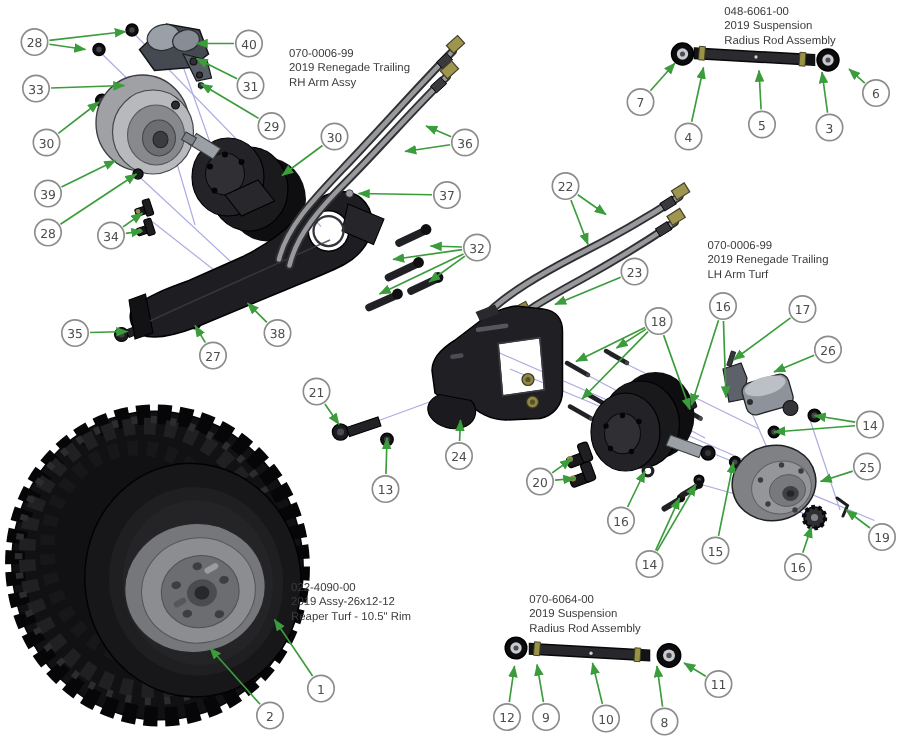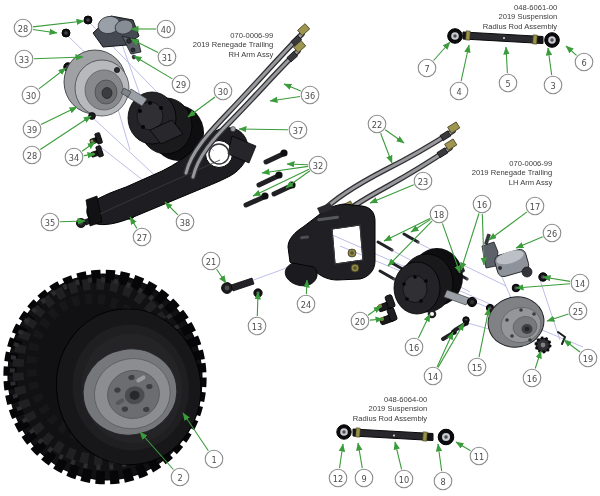--- a/index.html
+++ b/index.html
@@ -1,19 +1,19 @@
 <!DOCTYPE html>
 <html><head>
 <meta charset="utf-8">
 <style>
   html,body{margin:0;padding:0;background:#ffffff;}
   .stage{position:relative;width:600px;height:496px;overflow:hidden;background:#ffffff;
          font-family:"Liberation Sans",sans-serif;}
   .stage svg{position:absolute;left:0;top:0;}
-  .plabel{position:absolute;transform:translateX(-50%);text-align:right;
+  .plabel{position:absolute;transform:translateX(-50%);text-align:left;
           font-size:7.6px;line-height:1.25;color:#3b3b3b;white-space:nowrap;}
   #annotations text{font-family:"DejaVu Sans",sans-serif;font-size:8.2px;}
 </style>
 </head>
 <body>
 
 <div class="stage">
 
 <svg width="600" height="496" viewBox="0 0 600 496">
   <defs>
@@ -476,21 +476,26 @@
   <div>RH Arm Assy</div>
 </div>
 <div class="plabel" style="left:520px;top:3px">
   <div>048-6061-00</div>
   <div>2019 Suspension</div>
   <div>Radius Rod Assembly</div>
 </div>
 <div class="plabel" style="left:512px;top:159px">
   <div>070-0006-99</div>
   <div>2019 Renegade Trailing</div>
-  <div>LH Arm Assy</div>
+  <div>LH Arm Turf</div>
+</div>
+<div class="plabel" style="left:234px;top:387px">
+  <div>022-4090-00</div>
+  <div>2019 Assy-26x12-12</div>
+  <div>Reaper Turf - 10.5" Rim</div>
 </div>
 <div class="plabel" style="left:390px;top:395px">
-  <div>048-6064-00</div>
+  <div>070-6064-00</div>
   <div>2019 Suspension</div>
   <div>Radius Rod Assembly</div>
 </div>
 
 </div>
 
 </body></html>

